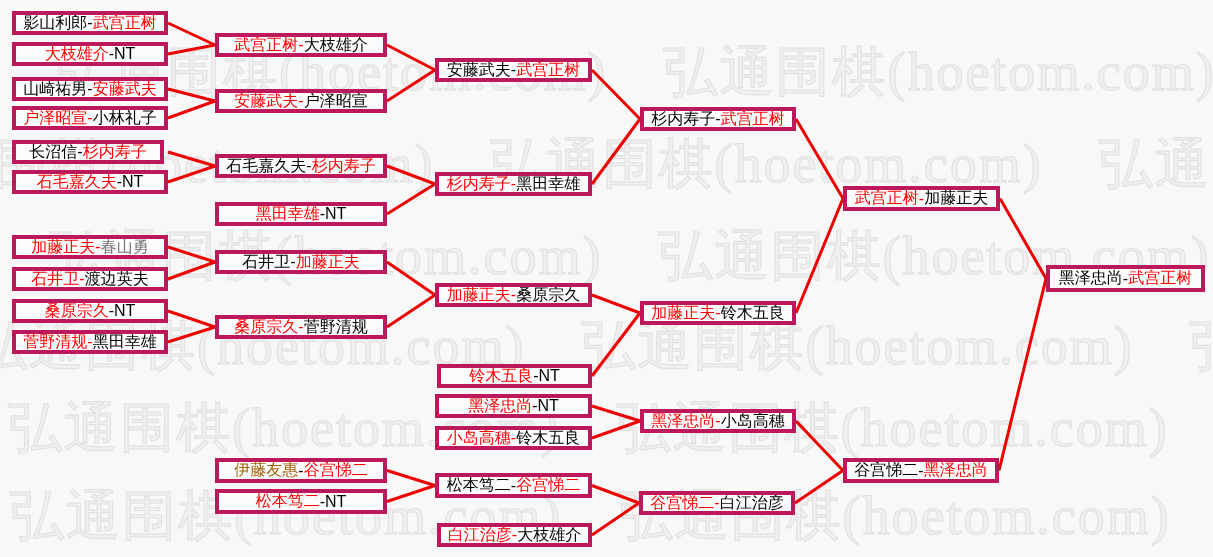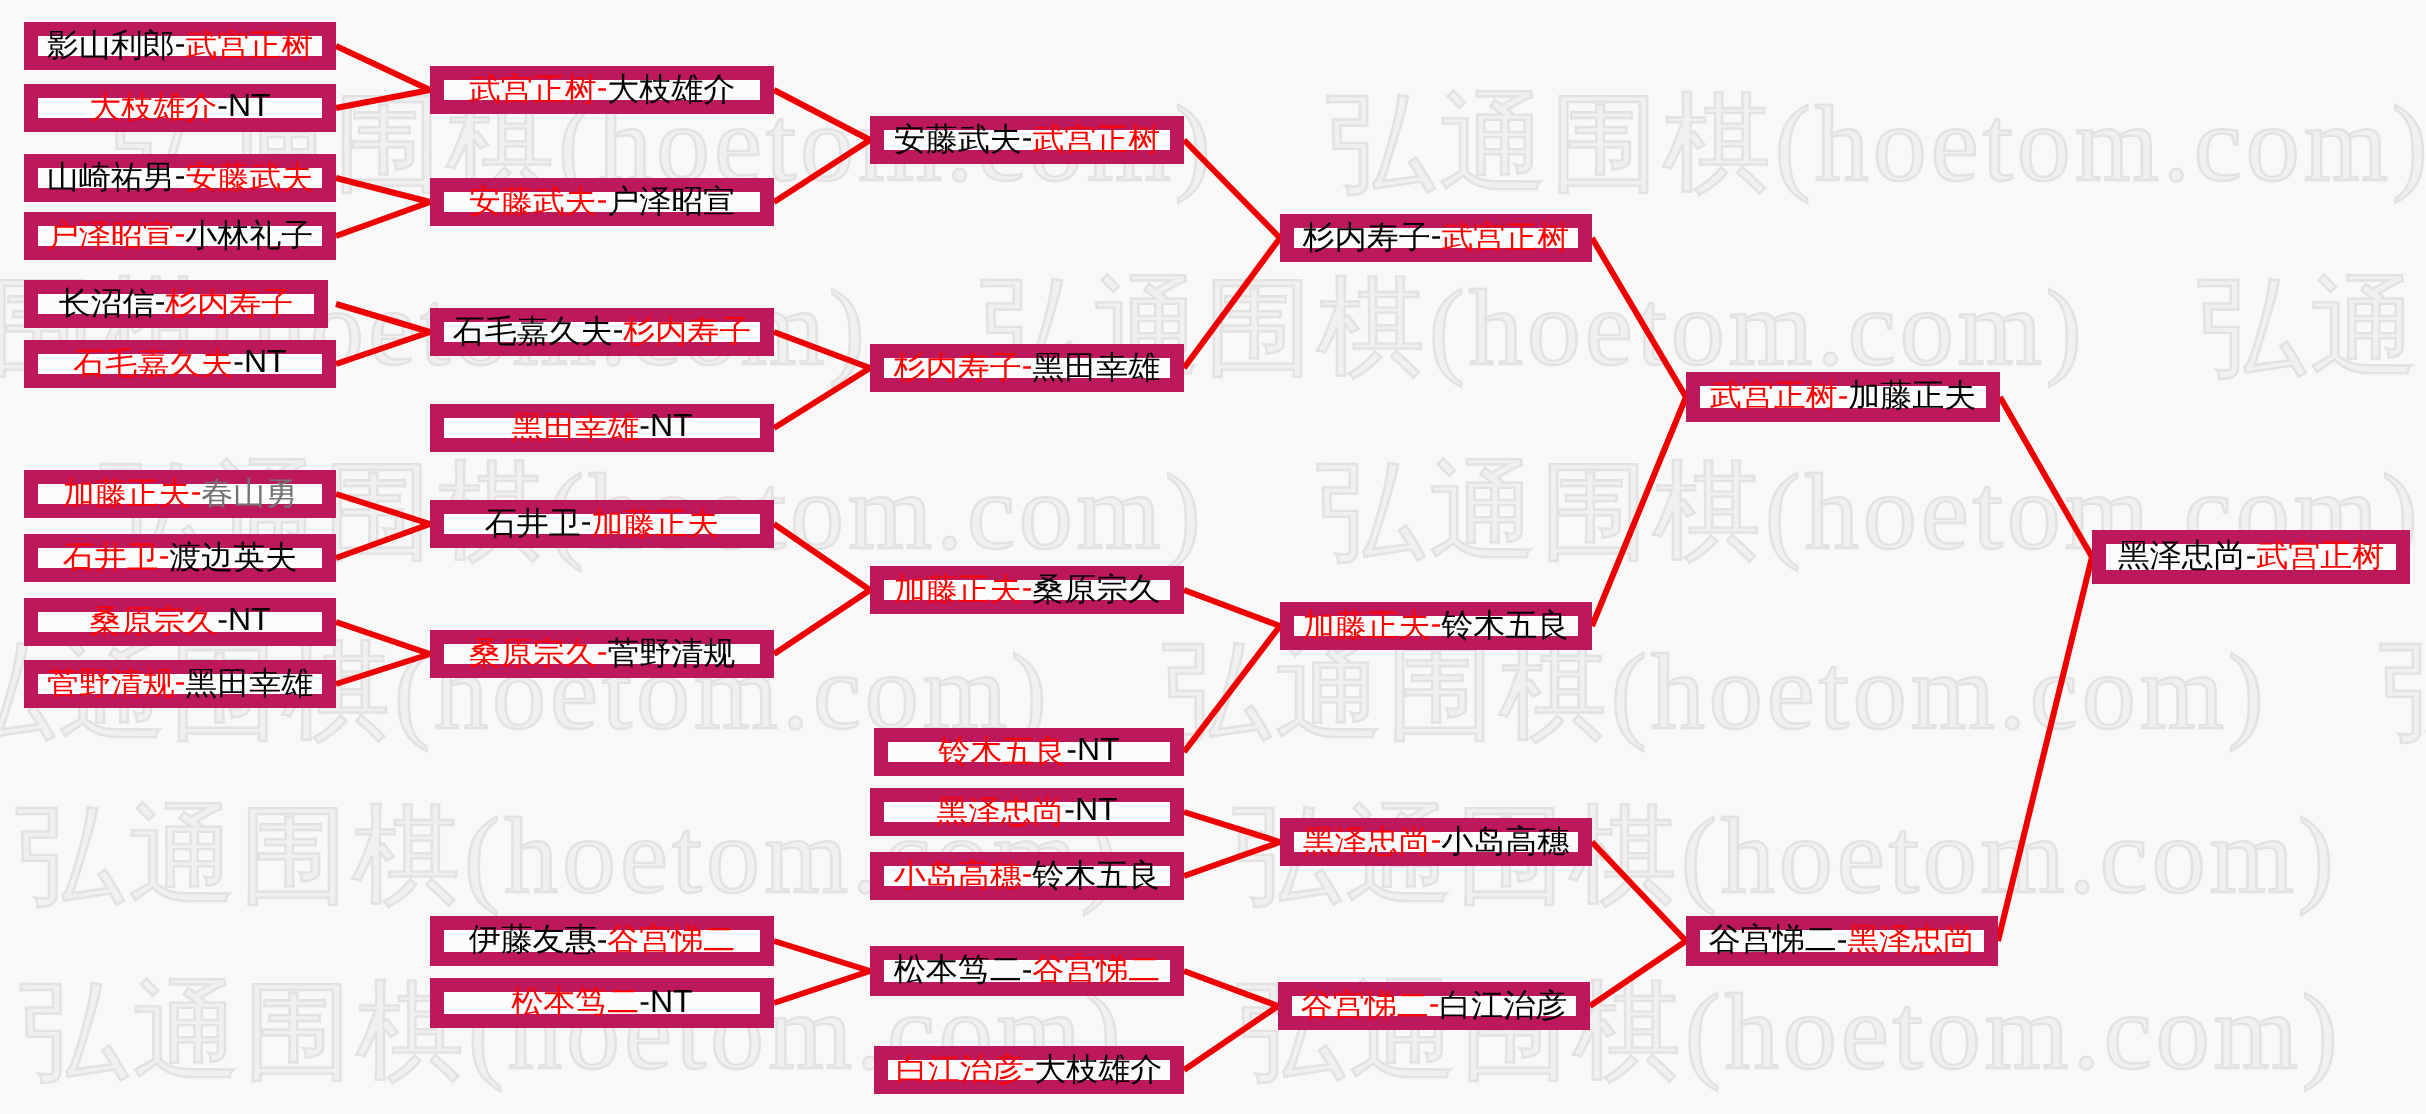--- a/index.html
+++ b/index.html
@@ -20,21 +20,21 @@
     letter-spacing:2px;
     color:#f1efef;
     -webkit-text-stroke:1.2px #e3e1e1;
     user-select:none;
   }
   svg.lines{position:absolute;left:0;top:0;z-index:1;}
   .match-box{
     position:absolute;
     box-sizing:border-box;
     z-index:2;
-    border:7px solid #be185d;
+    border:4px solid #be185d;
     background:#fdfcfc;
     display:flex;
     align-items:center;
     justify-content:center;
     white-space:nowrap;
     font-size:16px;
     font-family:"Liberation Sans", sans-serif;
   }
   .match-box span{display:inline-block;}
 </style>
@@ -155,21 +155,21 @@
       <span style="color: rgb(0, 0, 0);">石井卫</span>
       <span style="color: rgb(0, 0, 0);">-</span>
       <span style="color: rgb(255, 0, 0);">加藤正夫</span>
     </div>
     <div class="match-box" style="left: 215px; top: 315px; width: 172px; height: 24px;">
       <span style="color: rgb(255, 0, 0);">桑原宗久</span>
       <span style="color: rgb(255, 0, 0);">-</span>
       <span style="color: rgb(0, 0, 0);">菅野清规</span>
     </div>
     <div class="match-box" style="left: 215px; top: 458px; width: 172px; height: 25px;">
-      <span style="color: #000000;">伊藤友惠</span>
+      <span style="color: #a16207;">伊藤友惠</span>
       <span style="color: rgb(0, 0, 0);">-</span>
       <span style="color: rgb(255, 0, 0);">谷宫悌二</span>
     </div>
     <div class="match-box" style="left: 215px; top: 489px; width: 172px; height: 25px;">
       <span style="color: rgb(255, 0, 0);">松本笃二</span>
       <span style="color: rgb(0, 0, 0);">-NT</span>
     </div>
     <div class="match-box" style="left: 435px; top: 58px; width: 157px; height: 24px;">
       <span style="color: rgb(0, 0, 0);">安藤武夫</span>
       <span style="color: rgb(0, 0, 0);">-</span>

